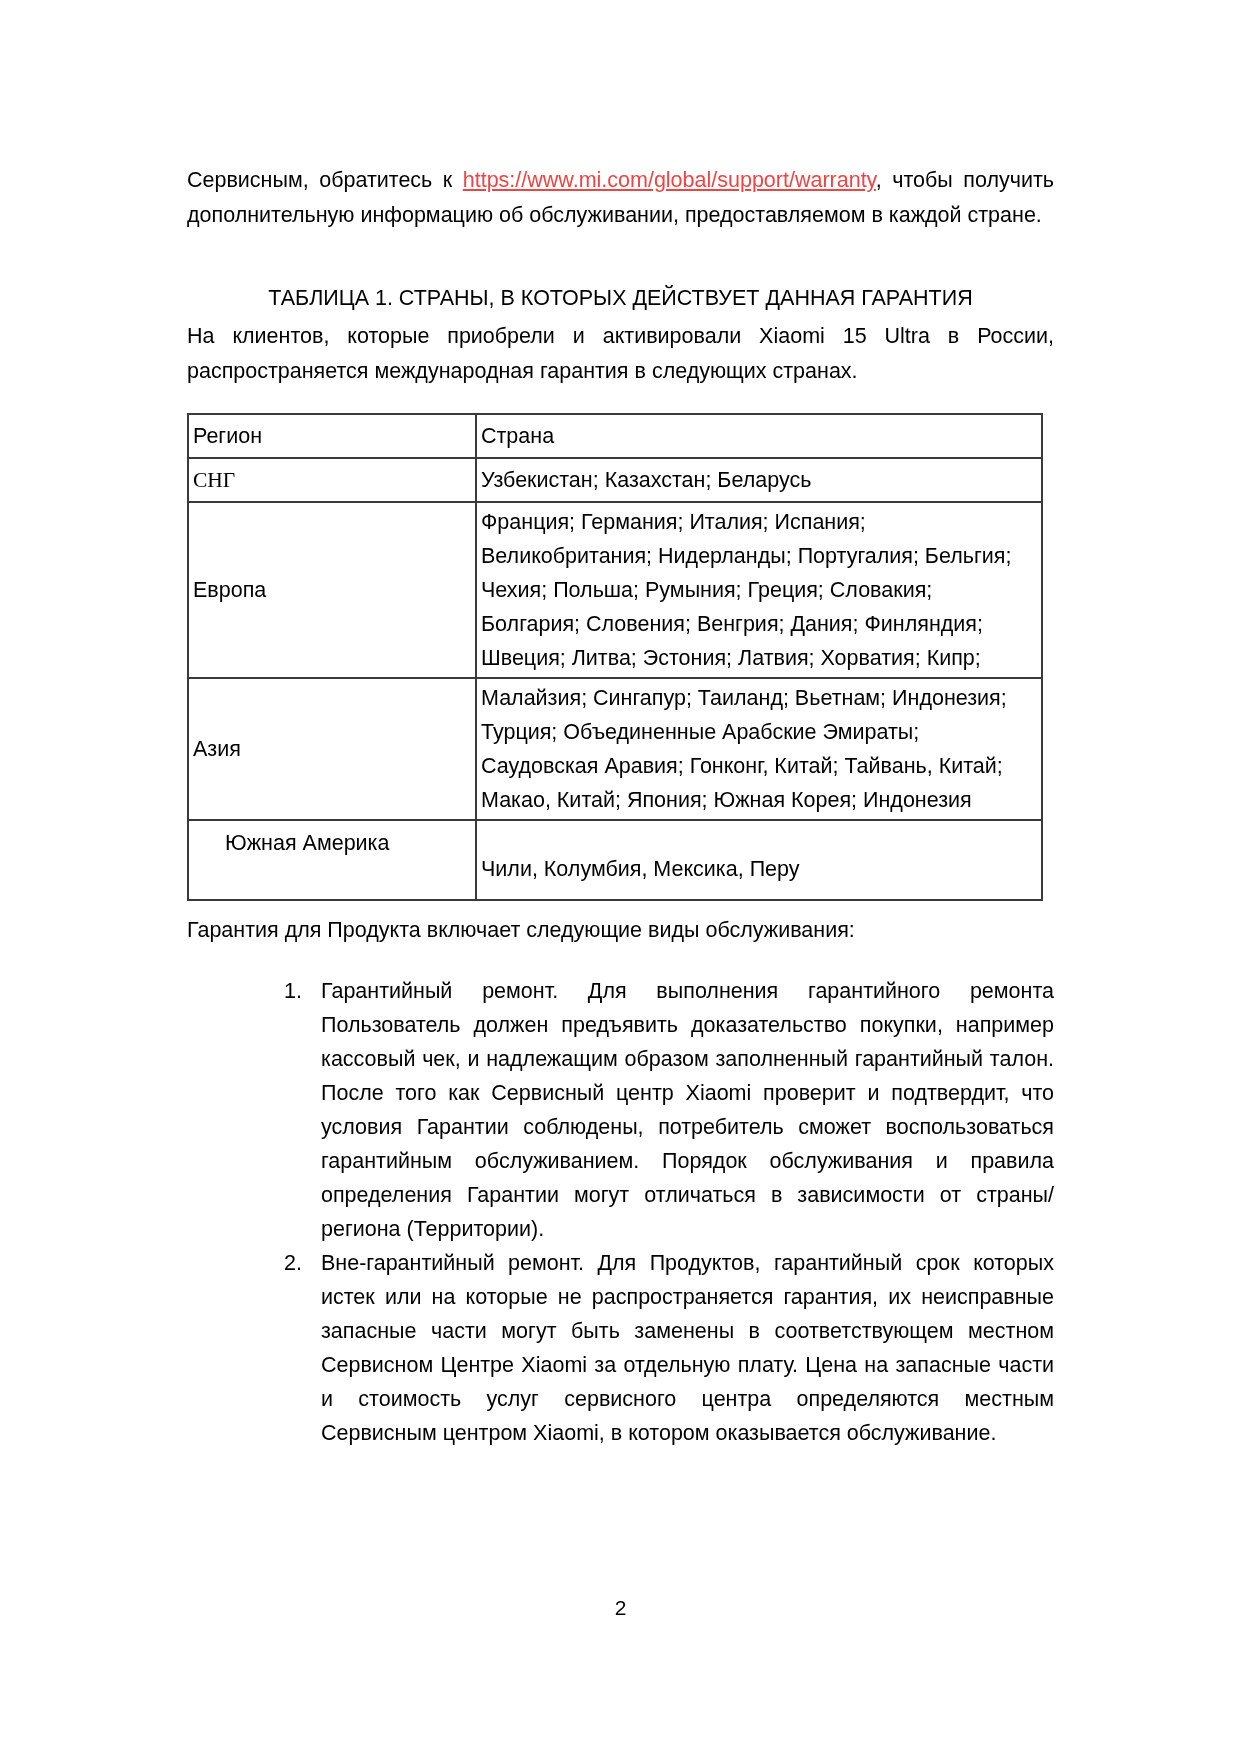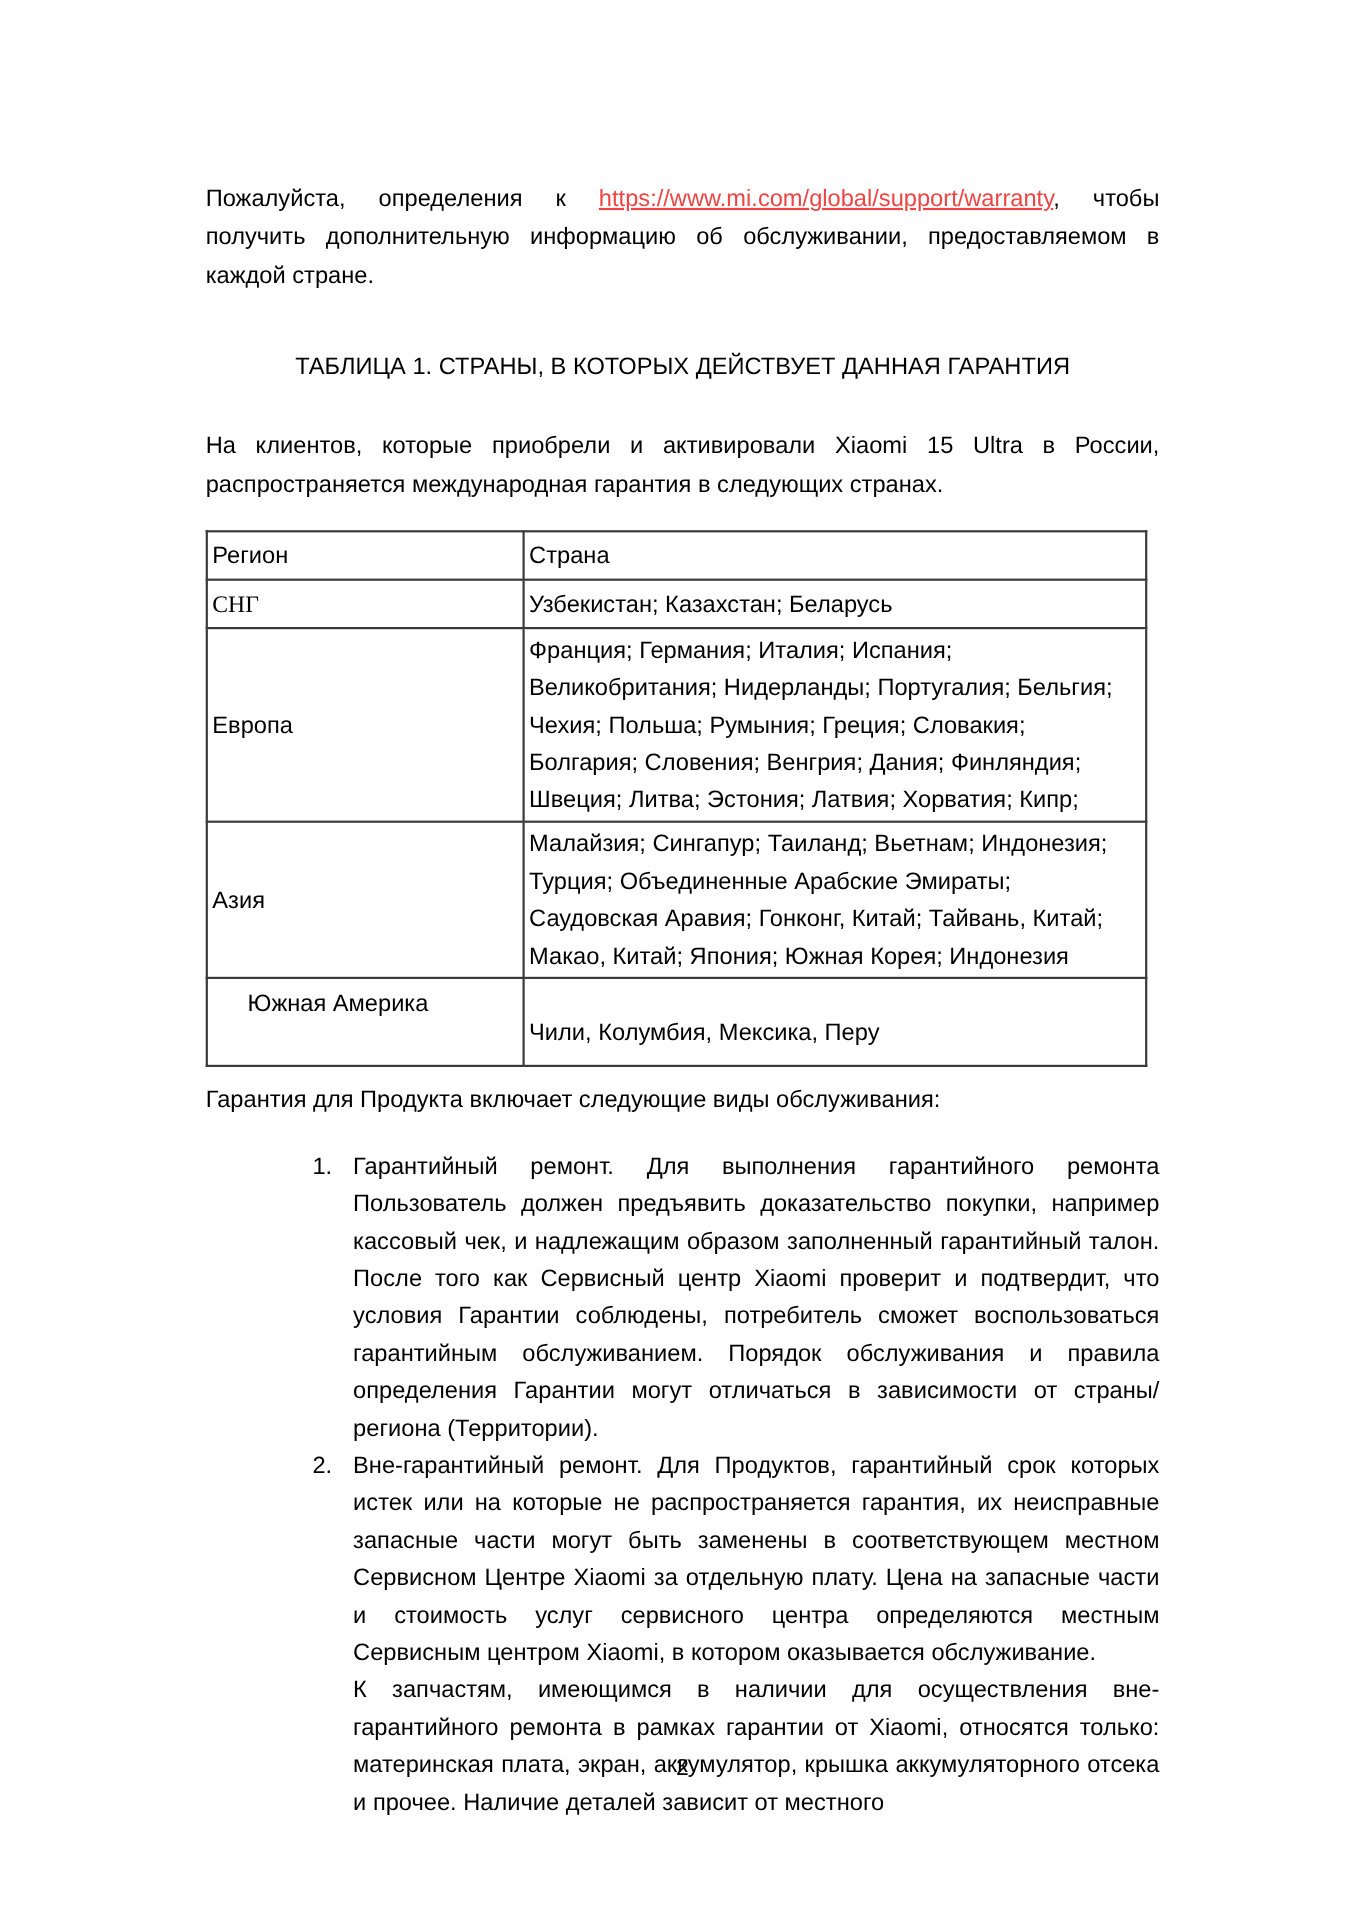--- a/index.html
+++ b/index.html
@@ -34,21 +34,21 @@
     word-break: break-all;
   }
   .table-heading {
     margin: 48px 0 0 0;
     font-size: 21.5px;
     font-weight: normal;
     line-height: 35px;
     text-align: center;
   }
   .lead {
-    margin-top: 37px;
+    margin-top: 3px;
   }
   table.countries {
     border-collapse: collapse;
     margin-top: 24px;
     width: 856px;
     table-layout: fixed;
   }
   table.countries col.c1 { width: 288px; }
   table.countries th,
   table.countries td {
@@ -112,21 +112,21 @@
     text-align: center;
     font-size: 21px;
     line-height: 30px;
   }
 </style>
 </head>
 <body>
 
 <div class="page">
 
-  <p class="para intro"><span>Пожалуйста, определения к </span><a class="link" href="#">https://www.mi.com/global/support/warranty</a><span>, чтобы получить дополнительную информацию об обслуживании, предоставляемом в каждой стране.</span></p>
+  <p class="para intro"><span>Сервисным, обратитесь к </span><a class="link" href="#">https://www.mi.com/global/support/warranty</a><span>, чтобы получить дополнительную информацию об обслуживании, предоставляемом в каждой стране.</span></p>
 
   <h2 class="table-heading">ТАБЛИЦА 1. СТРАНЫ, В КОТОРЫХ ДЕЙСТВУЕТ ДАННАЯ ГАРАНТИЯ</h2>
 
   <p class="para lead">На клиентов, которые приобрели и активировали Xiaomi 15 Ultra в России, распространяется международная гарантия в следующих странах.</p>
 
   <table class="countries">
     <colgroup>
         <col class="c1">
         <col class="c2">
       </colgroup>
@@ -162,21 +162,20 @@
       <span class="num">1.</span>
       <div class="li-body">
         <p>Гарантийный ремонт. Для выполнения гарантийного ремонта Пользователь должен предъявить доказательство покупки, например кассовый чек, и надлежащим образом заполненный гарантийный талон. После того как Сервисный центр Xiaomi проверит и подтвердит, что условия Гарантии соблюдены, потребитель сможет воспользоваться гарантийным обслуживанием. Порядок обслуживания и правила определения Гарантии могут отличаться в зависимости от страны/региона (Территории).</p>
       </div>
     </div>
 
     <div class="oli">
       <span class="num">2.</span>
       <div class="li-body">
         <p>Вне-гарантийный ремонт. Для Продуктов, гарантийный срок которых истек или на которые не распространяется гарантия, их неисправные запасные части могут быть заменены в соответствующем местном Сервисном Центре Xiaomi за отдельную плату. Цена на запасные части и стоимость услуг сервисного центра определяются местным Сервисным центром Xiaomi, в котором оказывается обслуживание.</p>
-        <p>К запчастям, имеющимся в наличии для осуществления вне-гарантийного ремонта в рамках гарантии от Xiaomi, относятся только: материнская плата, экран, аккумулятор, крышка аккумуляторного отсека и прочее. Наличие деталей зависит от местного</p>
       </div>
     </div>
 
   </div>
 
   <div class="page-number">2</div>
 
 </div>
 
 </body></html>

